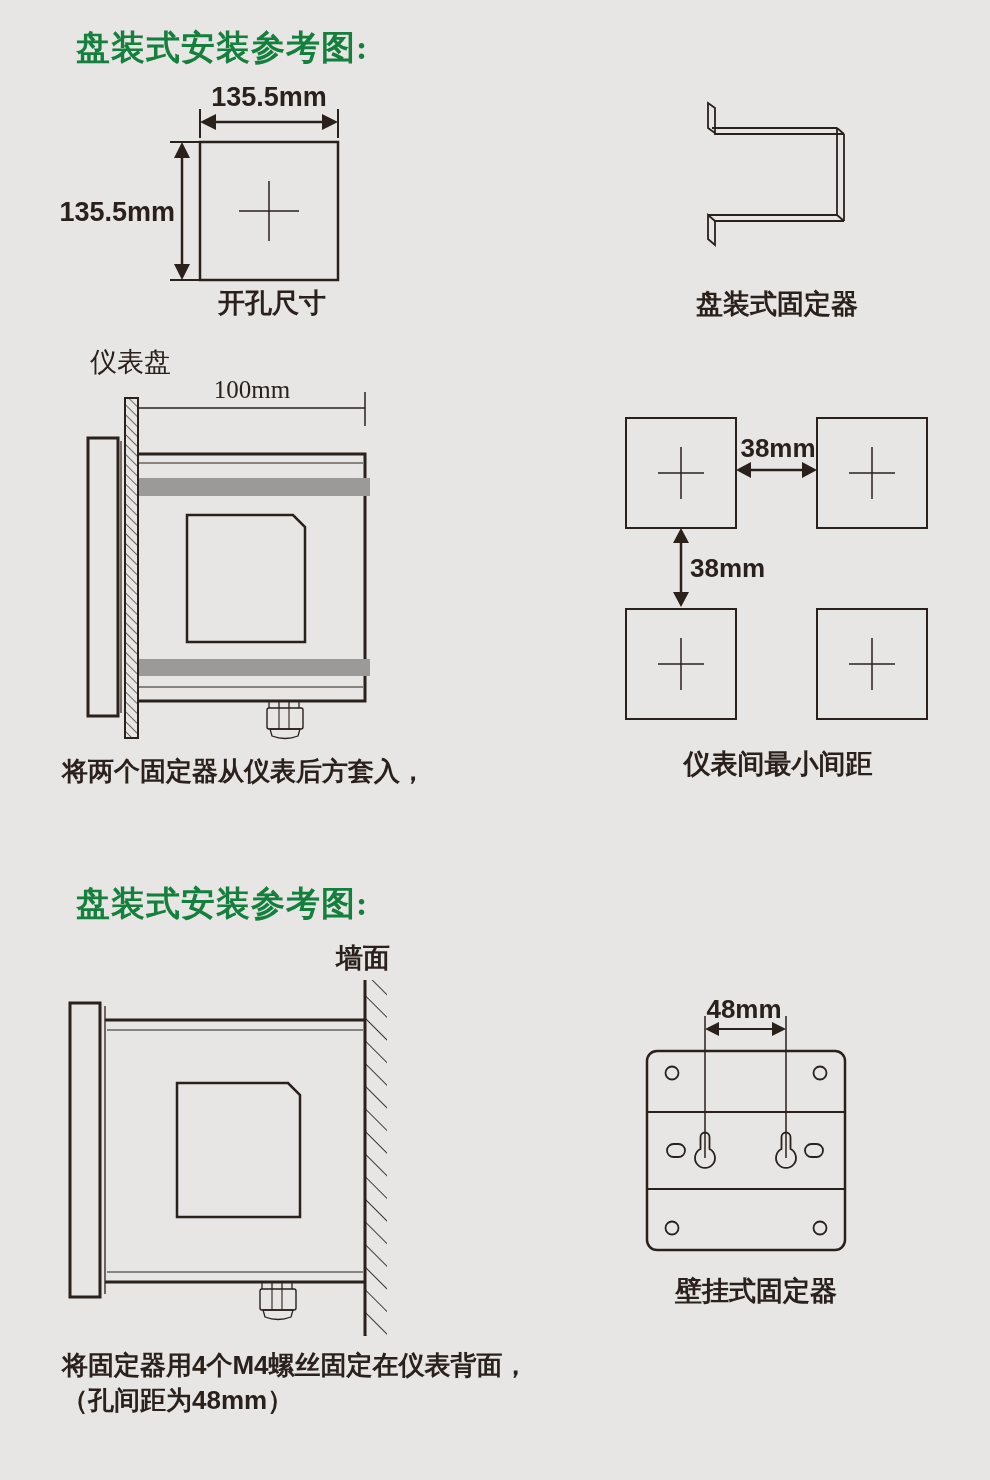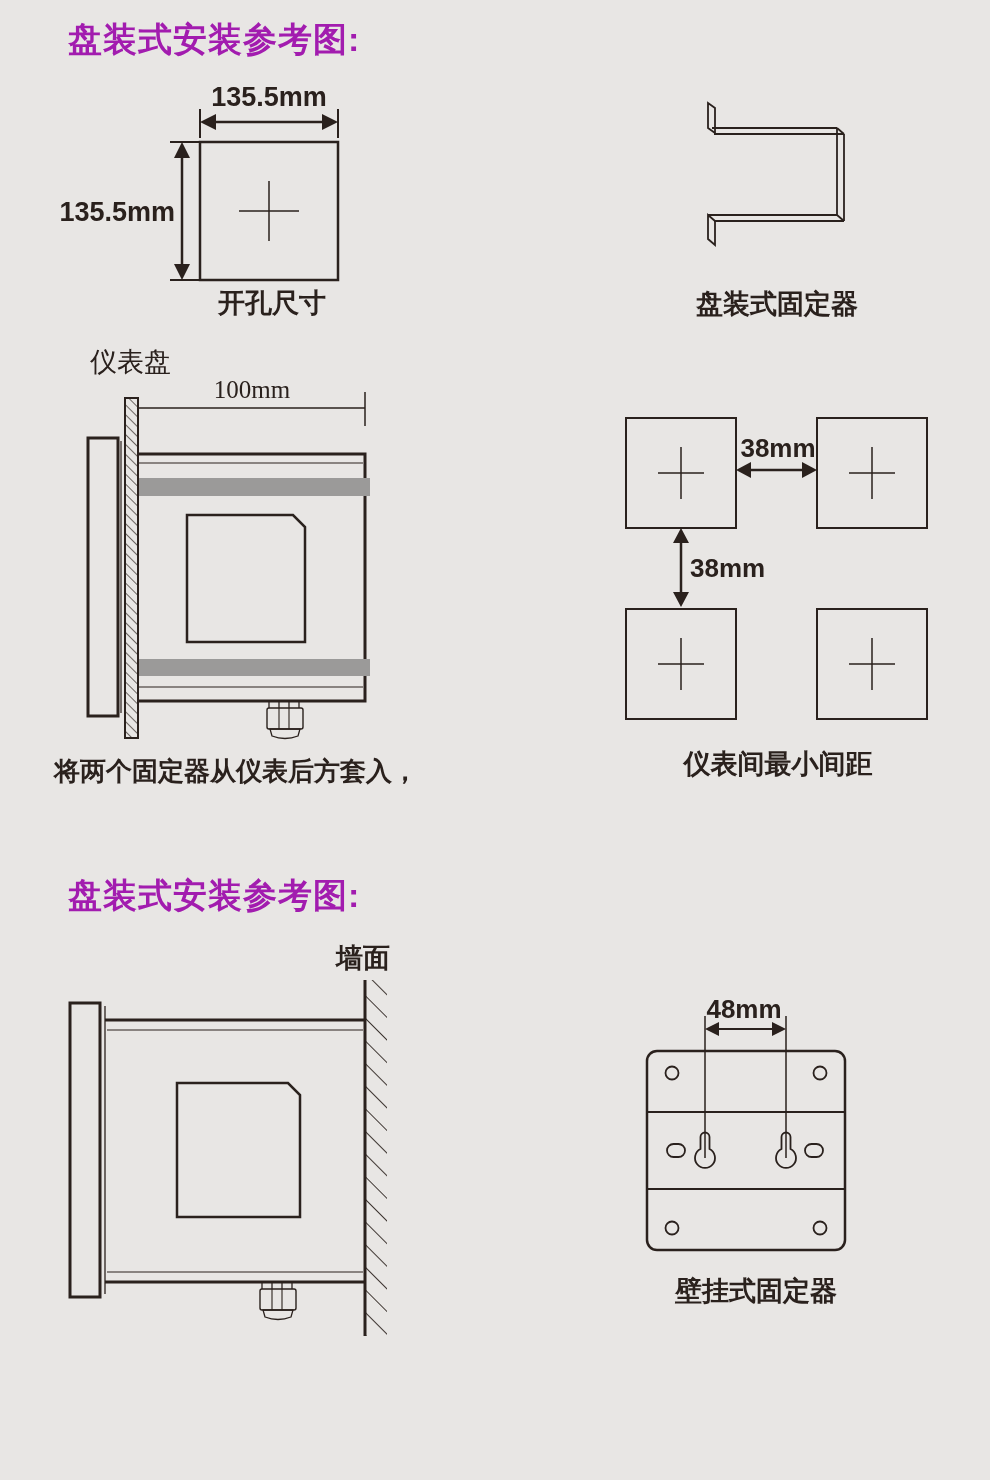--- a/index.html
+++ b/index.html
@@ -3,22 +3,22 @@
 <meta charset="utf-8">
 <style>
   html,body{margin:0;padding:0;}
   body{
     width:990px;height:1480px;position:relative;overflow:hidden;
     background:#e8e6e4;color:#2a211d;
     font-family:"Liberation Sans",sans-serif;
   }
   .abs{position:absolute;}
   .sec-title{
-    font-size:34px;font-weight:700;letter-spacing:1px;margin:4px;
-    color:#a21caf;white-space:nowrap;
+    font-size:34px;font-weight:700;letter-spacing:1px;margin:12px;
+    color:#15803d;white-space:nowrap;font-family:Liberation Serif, serif;
   }
   .note{font-size:26px;font-weight:700;line-height:37px;white-space:nowrap;}
   
   text{fill:#2a211d;}
   .dim{font:700 27px "Liberation Sans",sans-serif;}
   .dim-s{font:700 26px "Liberation Sans",sans-serif;}
   .cap{font:700 27px "Liberation Sans",sans-serif;}
   .serif{font:400 27px "Liberation Serif",serif;}
   .serif-s{font:400 25px "Liberation Serif",serif;}
   svg{display:block;}
@@ -140,21 +140,21 @@
   <text class="dim-s" x="178" y="67" text-anchor="middle">38mm</text>
   <g>
     <line x1="81" y1="144" x2="81" y2="211" stroke="#2a211d" stroke-width="2.5"></line>
     <polygon points="81,138 73,153 89,153" fill="#2a211d"></polygon>
     <polygon points="81,217 73,202 89,202" fill="#2a211d"></polygon>
   </g>
   <text class="dim-s" x="90" y="187" text-anchor="start">38mm</text>
   <text class="cap" x="178" y="383" text-anchor="middle">仪表间最小间距</text>
 </svg>
 
-<div class="note abs" style="left:54px;top:753px;">
+<div class="note abs" style="left:62px;top:753px;">
   <div>将两个固定器从仪表后方套入，</div>
 </div>
 
 <h2 class="sec-title abs" style="left:64px;top:869px;">盘装式安装参考图:</h2>
 
 <svg class="abs" style="left:50px;top:930px;" width="400" height="410" viewBox="0 0 400 410">
   <defs>
     <pattern id="hatchBig" width="16" height="16" patternUnits="userSpaceOnUse" patternTransform="rotate(-45)">
       <line x1="0" y1="0" x2="0" y2="16" stroke="#2a211d" stroke-width="1.8"></line>
     </pattern>
@@ -212,13 +212,15 @@
     <line x1="105" y1="36" x2="105" y2="178" stroke="#2a211d" stroke-width="1.5"></line>
     <line x1="186" y1="36" x2="186" y2="178" stroke="#2a211d" stroke-width="1.5"></line>
     <line x1="111" y1="49" x2="180" y2="49" stroke="#2a211d" stroke-width="2"></line>
     <polygon points="105,49 119,42 119,56" fill="#2a211d"></polygon>
     <polygon points="186,49 172,42 172,56" fill="#2a211d"></polygon>
   </g>
   <text class="cap" x="156" y="320" text-anchor="middle">壁挂式固定器</text>
 </svg>
 
 <div class="note abs" style="left:62px;top:1348px;line-height:35px;">
+  <div>将固定器用4个M4螺丝固定在仪表背面，</div>
+  <div>（孔间距为48mm）</div>
 </div>
 
 </body></html>

